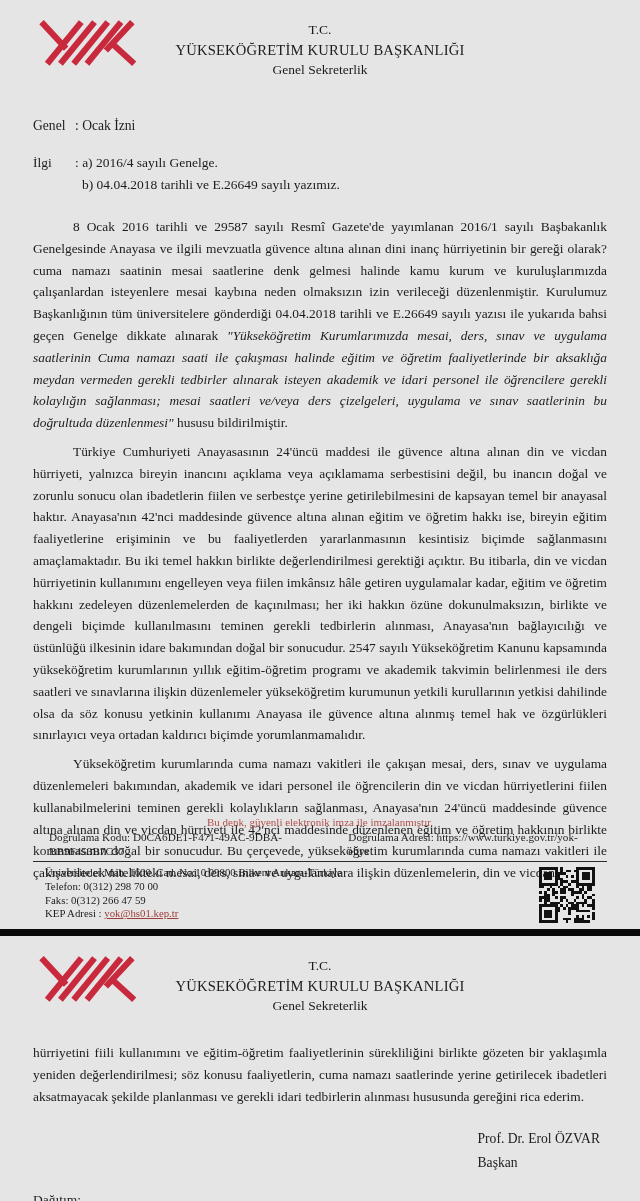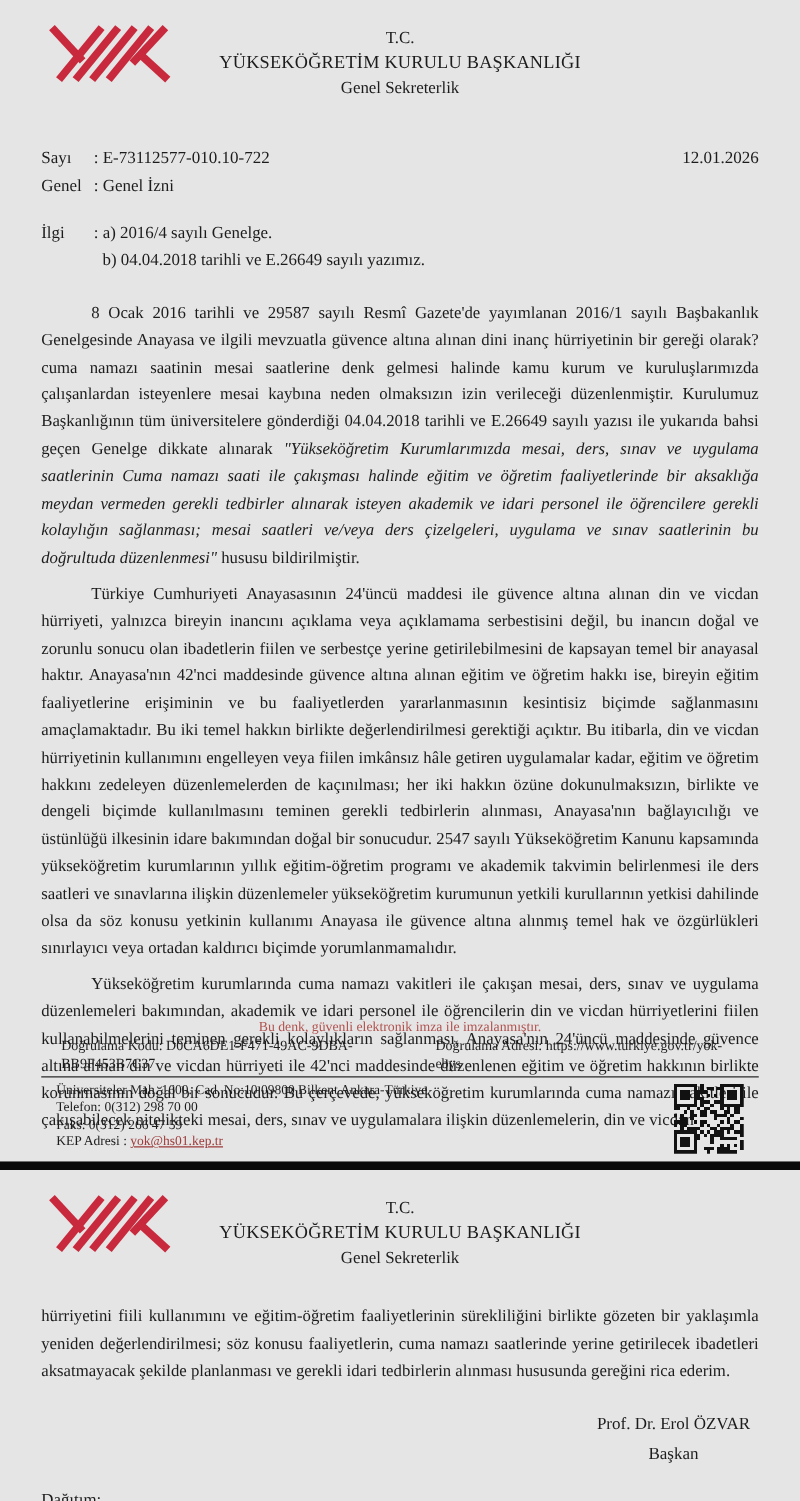--- a/index.html
+++ b/index.html
@@ -44,21 +44,21 @@
   .esign{text-align:center;font-size:11px;line-height:13px;}
   .dg-row{display:flex;justify-content:center;font-size:11.2px;line-height:14px;
           padding:1px 16px 3px;border-bottom:1.6px solid #2a2a2a;}
   .addr-row{display:flex;justify-content:space-between;align-items:flex-start;padding:4px 12px 0;}
   .addr{font-size:10.8px;line-height:13.8px;}
   .kep-link{text-decoration:underline;}
   .qr{width:56px;height:56px;margin-top:1px;}
 
   
   .sig-wrap{display:flex;justify-content:flex-end;margin:20px 40px 0 0;}
-  .sig{text-align:center;font-size:13.6px;line-height:24px;}
+  .sig{text-align:left;font-size:13.6px;line-height:24px;}
   .dist{margin:12px 33px 0;font-size:13.5px;line-height:26px;}
 </style>
 </head>
 <body>
 
 <div class="page page1">
 
   <div class="letterhead">
     <span class="logo" style="color: rgb(200, 41, 60);">
       <svg viewBox="0 0 110 58" width="104" height="56" fill="none" stroke="currentColor" stroke-width="6.5" stroke-linecap="butt">
@@ -71,25 +71,21 @@
         <path d="M82 30 L106 52"></path>
       </svg>
     </span>
     <div class="lh-tc">T.C.</div>
     <div class="lh-org">YÜKSEKÖĞRETİM KURULU BAŞKANLIĞI</div>
     <div class="lh-unit">Genel Sekreterlik</div>
   </div>
 
   <div class="meta">
     <div>
-      <span class="lbl">Sayı</span><span>: E-73112577-010.10-722</span>
-      <span class="date">12.01.2026</span>
-    </div>
-    <div>
-      <span class="lbl">Genel</span><span>: Genel İzni</span>
+      <span class="lbl">Genel</span><span>: Ocak İzni</span>
     </div>
   </div>
 
 
   <div class="ilgi">
     <span class="lbl">İlgi</span><span class="ilgi-lines"><span>: a) 2016/4 sayılı Genelge.</span><br><span class="ilgi-b">b) 04.04.2018 tarihli ve E.26649 sayılı yazımız.</span></span>
   </div>
 
   <div class="body-text">
     <p><span>8 Ocak 2016 tarihli ve 29587 sayılı Resmî Gazete'de yayımlanan 2016/1 sayılı Başbakanlık Genelgesinde Anayasa ve ilgili mevzuatla güvence altına alınan dini inanç hürriyetinin bir gereği olarak? cuma namazı saatinin mesai saatlerine denk gelmesi halinde kamu kurum ve kuruluşlarımızda çalışanlardan isteyenlere mesai kaybına neden olmaksızın izin verileceği düzenlenmiştir. Kurulumuz Başkanlığının tüm üniversitelere gönderdiği 04.04.2018 tarihli ve E.26649 sayılı yazısı ile yukarıda bahsi geçen Genelge dikkate alınarak </span><em>"Yükseköğretim Kurumlarımızda mesai, ders, sınav ve uygulama saatlerinin Cuma namazı saati ile çakışması halinde eğitim ve öğretim faaliyetlerinde bir aksaklığa meydan vermeden gerekli tedbirler alınarak isteyen akademik ve idari personel ile öğrencilere gerekli kolaylığın sağlanması; mesai saatleri ve/veya ders çizelgeleri, uygulama ve sınav saatlerinin bu doğrultuda düzenlenmesi"</em><span> hususu bildirilmiştir.</span></p>

